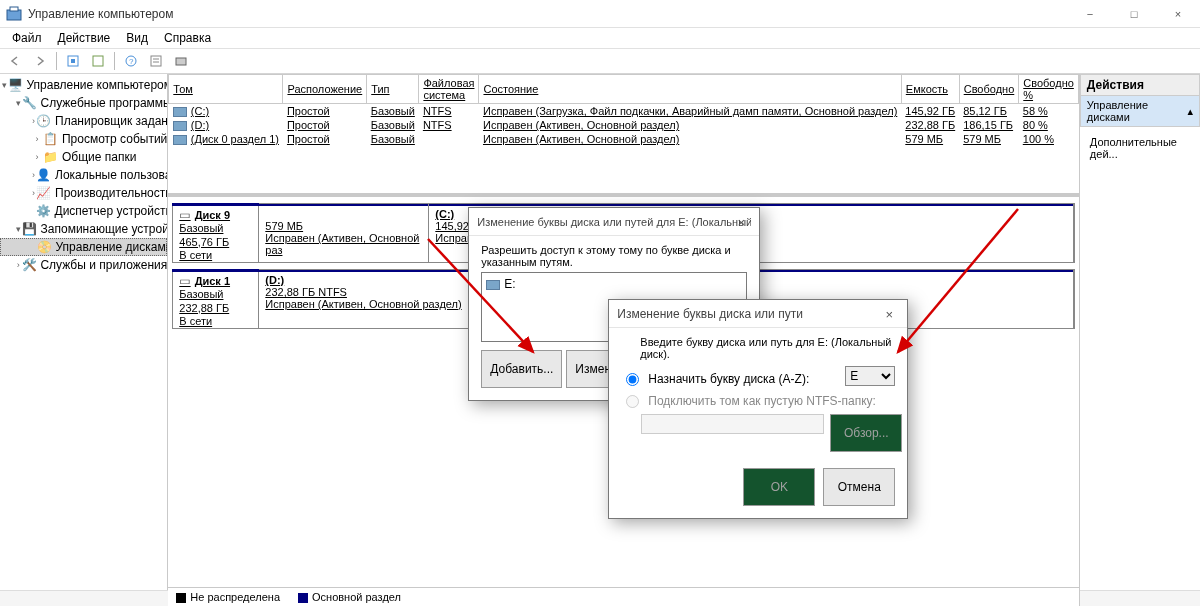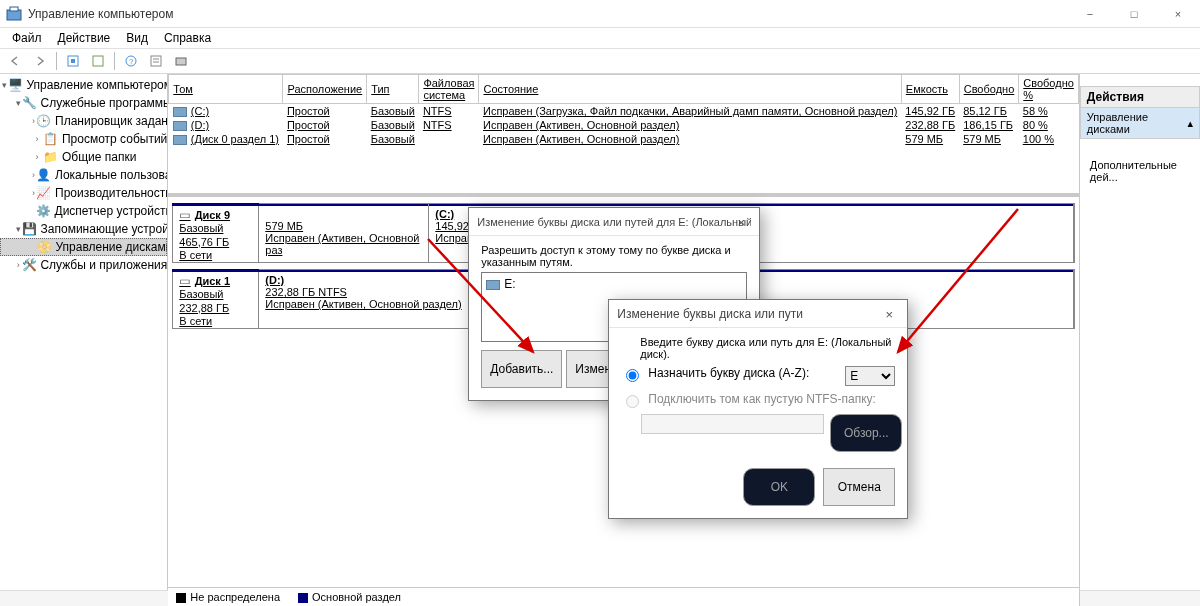--- a/index.html
+++ b/index.html
@@ -17,23 +17,23 @@
   .body3 { display:flex; height:calc(100% - 74px); }
   .leftpane { width:182px; border-right:1px solid #c9c9c9; overflow:hidden; }
   .tree { padding:2px 0; font-size:12px; }
   .tree .node { display:flex; align-items:center; height:18px; padding-left:2px; white-space:nowrap; }
   .tree .ind1 { padding-left:16px; } .tree .ind2 { padding-left:32px; }
   .tree .sel { background:#d5d5d5; border:1px dotted #666; }
   .tw { width:10px; display:inline-block; text-align:center; color:#666; font-size:9px; margin-right:2px;}
   .nico { width:14px; height:14px; margin-right:4px; display:inline-flex; align-items:center; justify-content:center; }
   .centerpane { flex:1; display:flex; flex-direction:column; border-right:1px solid #c9c9c9; position:relative;text-decoration:underline; }
   .rightpane { width:130px; }
-  .rp-head { background:#eee; border:1px solid #ccc; padding:3px 6px; font-weight:bold; font-size:12px;margin-top:12px; }
+  .rp-head { background:#eee; border:1px solid #ccc; padding:3px 6px; font-weight:bold; font-size:12px; }
   .rp-sub { background:#d5e6f7; padding:3px 6px; border:1px solid #ccc; border-top:none; display:flex; justify-content:space-between; align-items:center;}
-  .rp-item{ padding:20px 10px; }
+  .rp-item{ padding:9px 10px; }
   table.vols { width:100%; border-collapse:collapse; font-size:11px; }
   table.vols th { background:#fff; border:1px solid #c9c9c9; text-align:left; font-weight:normal; padding:2px 4px; height:18px; }
   table.vols td { padding:1px 4px; white-space:nowrap; }
   .vol-ico { width:14px; height:10px; background:#7aa6c9; border:1px solid #5a7ea0; display:inline-block; vertical-align:middle; margin-right:4px; }
   .scrollleft { position:absolute; left:0; bottom:0; height:16px; width:100%; background:#f5f5f5; border-top:1px solid #ddd;}
   .mid-split { height:3px; background:#c9c9c9; cursor:row-resize; }
   .diskview { flex:1; overflow:auto; background:#fff; padding:0; }
   .diskrow { display:flex; border:1px solid #888; margin:6px 4px 0 4px; height:60px; }
   .diskhead { width:86px; border-right:1px solid #888; padding:4px 6px; font-size:11px; line-height:1.2; background:#fff; position:relative;}
   .diskhead::before { content:""; position:absolute; top:-1px; left:-1px; right:-1px; height:3px; background:#00007f;}
@@ -42,22 +42,22 @@
   .part::before { content:""; position:absolute; top:-1px; left:-1px; right:-1px; height:3px; background:#00007f;}
   .legend { border-top:1px solid #c9c9c9; padding:3px 8px; display:flex; align-items:center; gap:18px; font-size:11px; position:absolute; bottom:0; left:0;right:0;background:#fff;}
   .lg-box { width:10px; height:10px; display:inline-block; vertical-align:middle; margin-right:4px;}
   
   .dialog { position:absolute; background:#fff; border:1px solid #777; box-shadow:4px 4px 16px rgba(0,0,0,0.35); }
   .dlg-tb { height:28px; display:flex; align-items:center; padding:0 8px; font-size:12px; color:#444; border-bottom:1px solid #e5e5e5; position:relative;}
   .dlg-close { position:absolute; right:4px; top:4px; width:28px; height:20px; display:flex;align-items:center;justify-content:center; font-size:13px; color:#555;}
   .dlg-body { padding:8px 12px 12px; font-size:12px; }
   .listbox { border:1px solid #7a7a7a; height:70px; background:#fff; padding:4px; margin-top:4px;}
   .wbtn { min-width:72px; height:38px; border:1px solid #999; background:#e8e8e8; font-size:12px; padding:0 8px; }
-  .wbtn:disabled, .wbtn.dis { color:#a0a0a0; background:#0f172a;border-radius:10px; }
-  .radio { display:flex; align-items:flex-start; gap:6px; margin:6px 0; }
+  .wbtn:disabled, .wbtn.dis { color:#a0a0a0; background:#14532d; }
+  .radio { display:flex; align-items:flex-end; gap:6px; margin:6px 0; }
   select.combo { width:50px; height:20px; border:1px solid #888; font-size:12px;}
   input.path { width:210px; height:20px; border:1px solid #ccc; background:#f5f5f5; }
   .btnrow { display:flex; gap:8px; justify-content:flex-end; margin-top:16px;}
   
   .arrow { position:absolute; pointer-events:none; }
   .arrow svg { overflow:visible; }
 </style>
 </head>
 <body>
 

